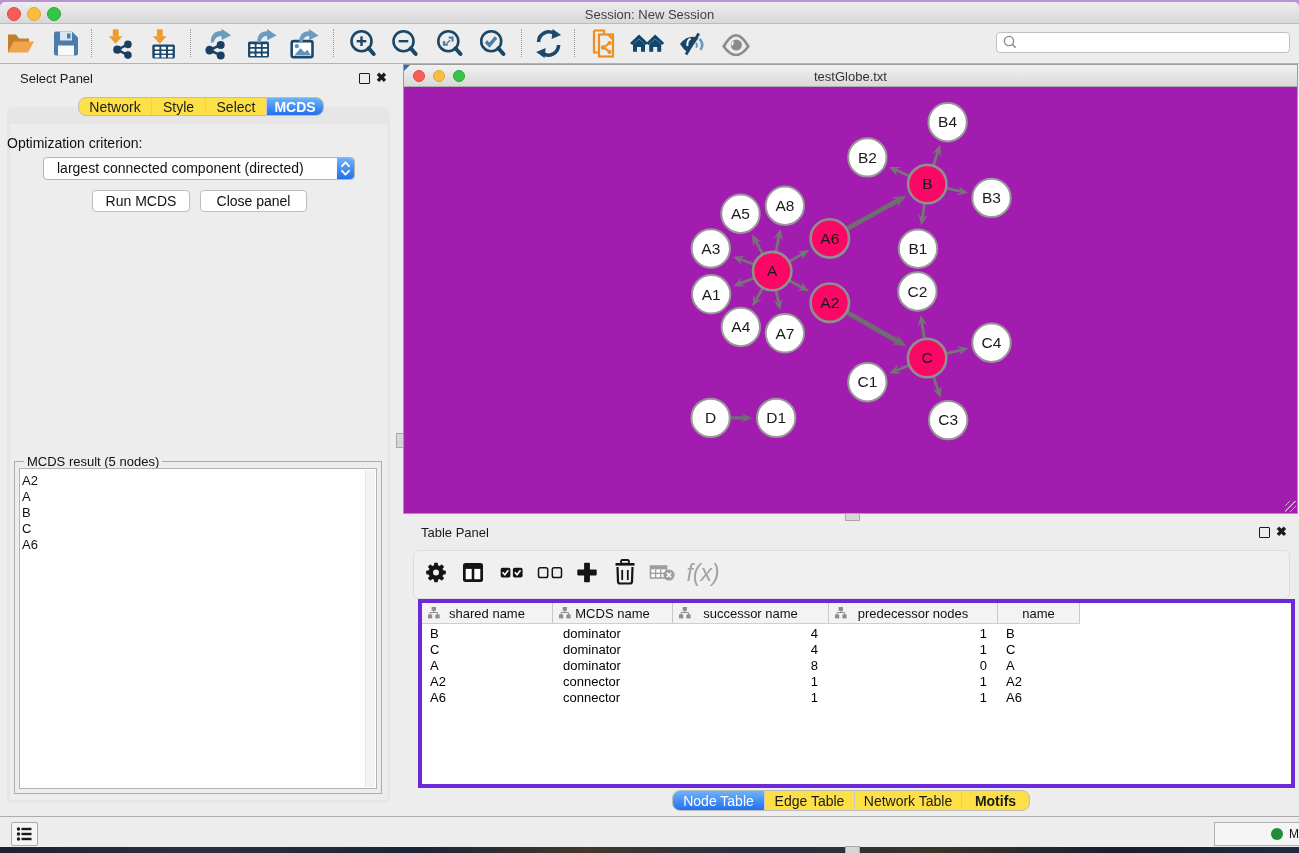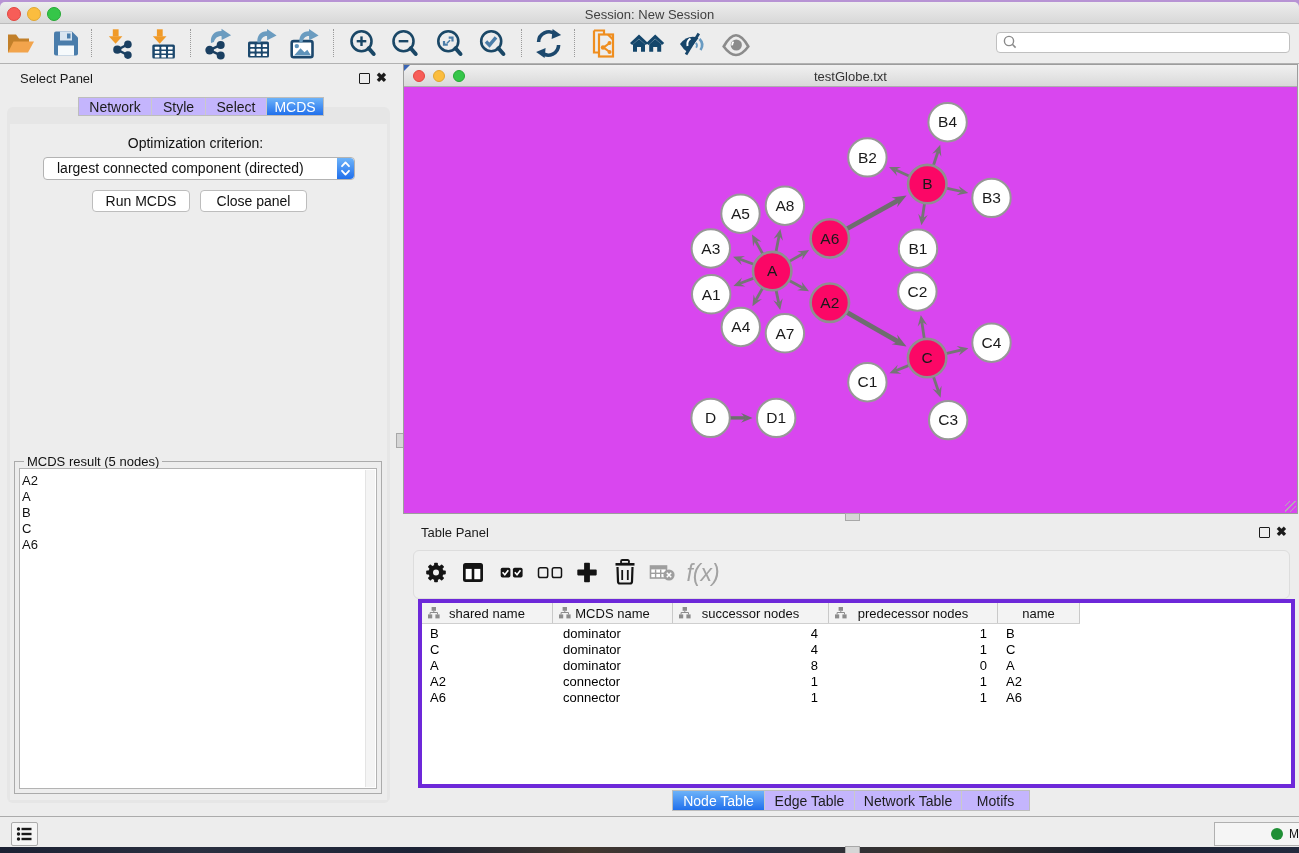--- a/index.html
+++ b/index.html
@@ -10,38 +10,38 @@
 #titlebar{left:0;top:2px;width:1299px;height:21px;background:linear-gradient(#ededed,#d8d8d8);border-bottom:1px solid #bcbcbc;border-radius:5px 5px 0 0;}
 #titlebar .tl{position:absolute;width:12px;height:12px;border-radius:50%;top:5px;}
 #apptitle{left:0;top:5px;width:1299px;text-align:center;font-size:13px;color:#404040;}
 #toolbar{left:0;top:24px;width:1299px;height:39px;background:#ededed;border-bottom:1px solid #b2b2b2;}
 .tsep{position:absolute;top:5px;height:28px;width:0;border-left:1px dotted #9a9a9a;}
 #searchbox{left:996px;top:8px;width:292px;height:19px;background:#fff;border:1px solid #c0c0c0;border-radius:4px;}
 
 #cp-title{left:20px;top:71px;font-size:13px;color:#1b1b1b;}
 .sq-ico{position:absolute;width:9px;height:9px;border:1.6px solid #1b1b1b;border-radius:1px;}
 .x-ico{position:absolute;font-size:13px;font-weight:bold;color:#1b1b1b;}
-.seg{position:absolute;display:flex;background:#c4b5fd;border:1px solid #bdbdbd;border-radius:0;overflow:hidden;z-index:5;}
+.seg{position:absolute;display:flex;background:#fde047;border:1px solid #bdbdbd;border-radius:8px;overflow:hidden;z-index:5;}
 .seg div{display:flex;align-items:center;justify-content:center;font-size:14px;color:#1c1c1c;border-right:1px solid #cacaca;}
-.seg div:last-child{border-right:none;}
+.seg div:last-child{border-right:none;font-weight:bold;}
 .seg .on{background:linear-gradient(#6db3f9,#2170ec);color:#fff;}
 #cp-panel{left:7px;top:107px;width:383px;height:696px;background:#e6e6e6;border-radius:6px;}
 #cp-inner{left:10px;top:124px;width:377px;height:676px;background:#ededed;}
-#optlabel{left:7px;top:135px;width:377px;text-align:center;font-size:14px;color:#111;}
+#optlabel{left:7px;top:135px;width:377px;font-size:14px;color:#111;}
 #dropdown{left:43px;top:157px;width:310px;height:21px;background:#fff;border:1px solid #b3b3b3;border-radius:4px;}
 #dropdown .txt{position:absolute;left:13px;top:2px;font-size:14px;color:#111;}
 #dropdown .step{position:absolute;right:0;top:0;width:17px;height:21px;border-radius:0 4px 4px 0;background:linear-gradient(#6db3f9,#2170ec);}
 .btn{position:absolute;height:20px;background:#fff;border:1px solid #bdbdbd;border-radius:4px;font-size:14px;color:#111;display:flex;align-items:center;justify-content:center;}
 #groupbox{left:14px;top:461px;width:366px;height:331px;border:1px solid #ababab;}
 #grouplabel{position:absolute;left:9px;top:-8px;background:#ededed;padding:0 3px;font-size:13px;color:#111;}
 #mcdslist{position:absolute;left:4px;top:6px;right:4px;bottom:4px;background:#fff;border:1px solid #b3b3b3;font-size:13px;color:#111;}
 #mcdslist div{padding-left:2px;height:16px;line-height:16px;}
 #mcdslist #mcdsscroll{position:absolute;right:1px;top:1px;width:9px;height:auto;bottom:1px;background:#f4f4f4;border-left:1px solid #e4e4e4;padding:0;}
 
-#netwin{left:403px;top:64px;width:893px;height:448px;background:#d946ef;border:1px solid #9d9d9d;}
+#netwin{left:403px;top:64px;width:893px;height:448px;background:#a21caf;border:1px solid #9d9d9d;}
 #nettitle{position:absolute;left:0;top:0;right:0;height:21px;background:linear-gradient(#f1f1f1,#d9d9d9);border-bottom:1px solid #aeaeae;}
 #nettitle .tl{position:absolute;width:10px;height:10px;border-radius:50%;top:5px;}
 #nettitletext{position:absolute;left:0;top:4px;width:100%;text-align:center;font-size:13px;color:#333;}
 #graph{position:absolute;left:0;top:22px;}
 #grip{position:absolute;right:1px;bottom:1px;width:11px;height:11px;
  background:repeating-linear-gradient(135deg,transparent 0 3px,#b0b0b0 3px 4px);}
 
 #tp-title{left:421px;top:525px;font-size:13px;color:#1b1b1b;}
 #tp-toolbar{left:413px;top:550px;width:875px;height:47px;background:#f0f0f0;border:1px solid #ddd;border-radius:6px;}
 #tablebox{left:418px;top:599px;width:869px;height:181px;background:#fff;border:4px solid #6d28d9;}
@@ -439,21 +439,21 @@
     <path d="M4.8,0.3 L9.2,4.7 M9.2,0.3 L4.8,4.7" stroke="#fff" stroke-width="1.6"></path>
   </g>
 
   <text x="289" y="29.5" text-anchor="middle" font-family="'Liberation Serif',serif" font-style="italic" font-size="23" fill="#a3a3a3">f(x)</text>
 </svg>
   </div>
 <div id="tablebox" class="abs">
   <div id="thead">
     <div class="hcell" style="left:0;width:130px;">shared name</div>
     <div class="hcell" style="left:131px;width:119px;">MCDS name</div>
-    <div class="hcell" style="left:251px;width:155px;">successor nodes</div>
+    <div class="hcell" style="left:251px;width:155px;">successor name</div>
     <div class="hcell" style="left:407px;width:168px;">predecessor nodes</div>
     <div class="hcell" style="left:576px;width:81px;border-right:1px solid #c9c9c9;">name</div>
     <svg width="660" height="20" viewBox="0 0 660 20" style="position:absolute;left:0;top:0;">
       <g fill="#8c8c8c" stroke="#8c8c8c" stroke-width="1">
         <g transform="translate(6,4)">
             <rect x="3.6" y="0" width="4.4" height="3.8" stroke="none"></rect>
             <rect x="0" y="7.4" width="4.2" height="4" stroke="none"></rect>
             <rect x="7.4" y="7.4" width="4.2" height="4" stroke="none"></rect>
             <path d="M5.8,3.8 V5.5 M2.1,7.4 V5.5 H9.5 V7.4" fill="none"></path>
           </g>

